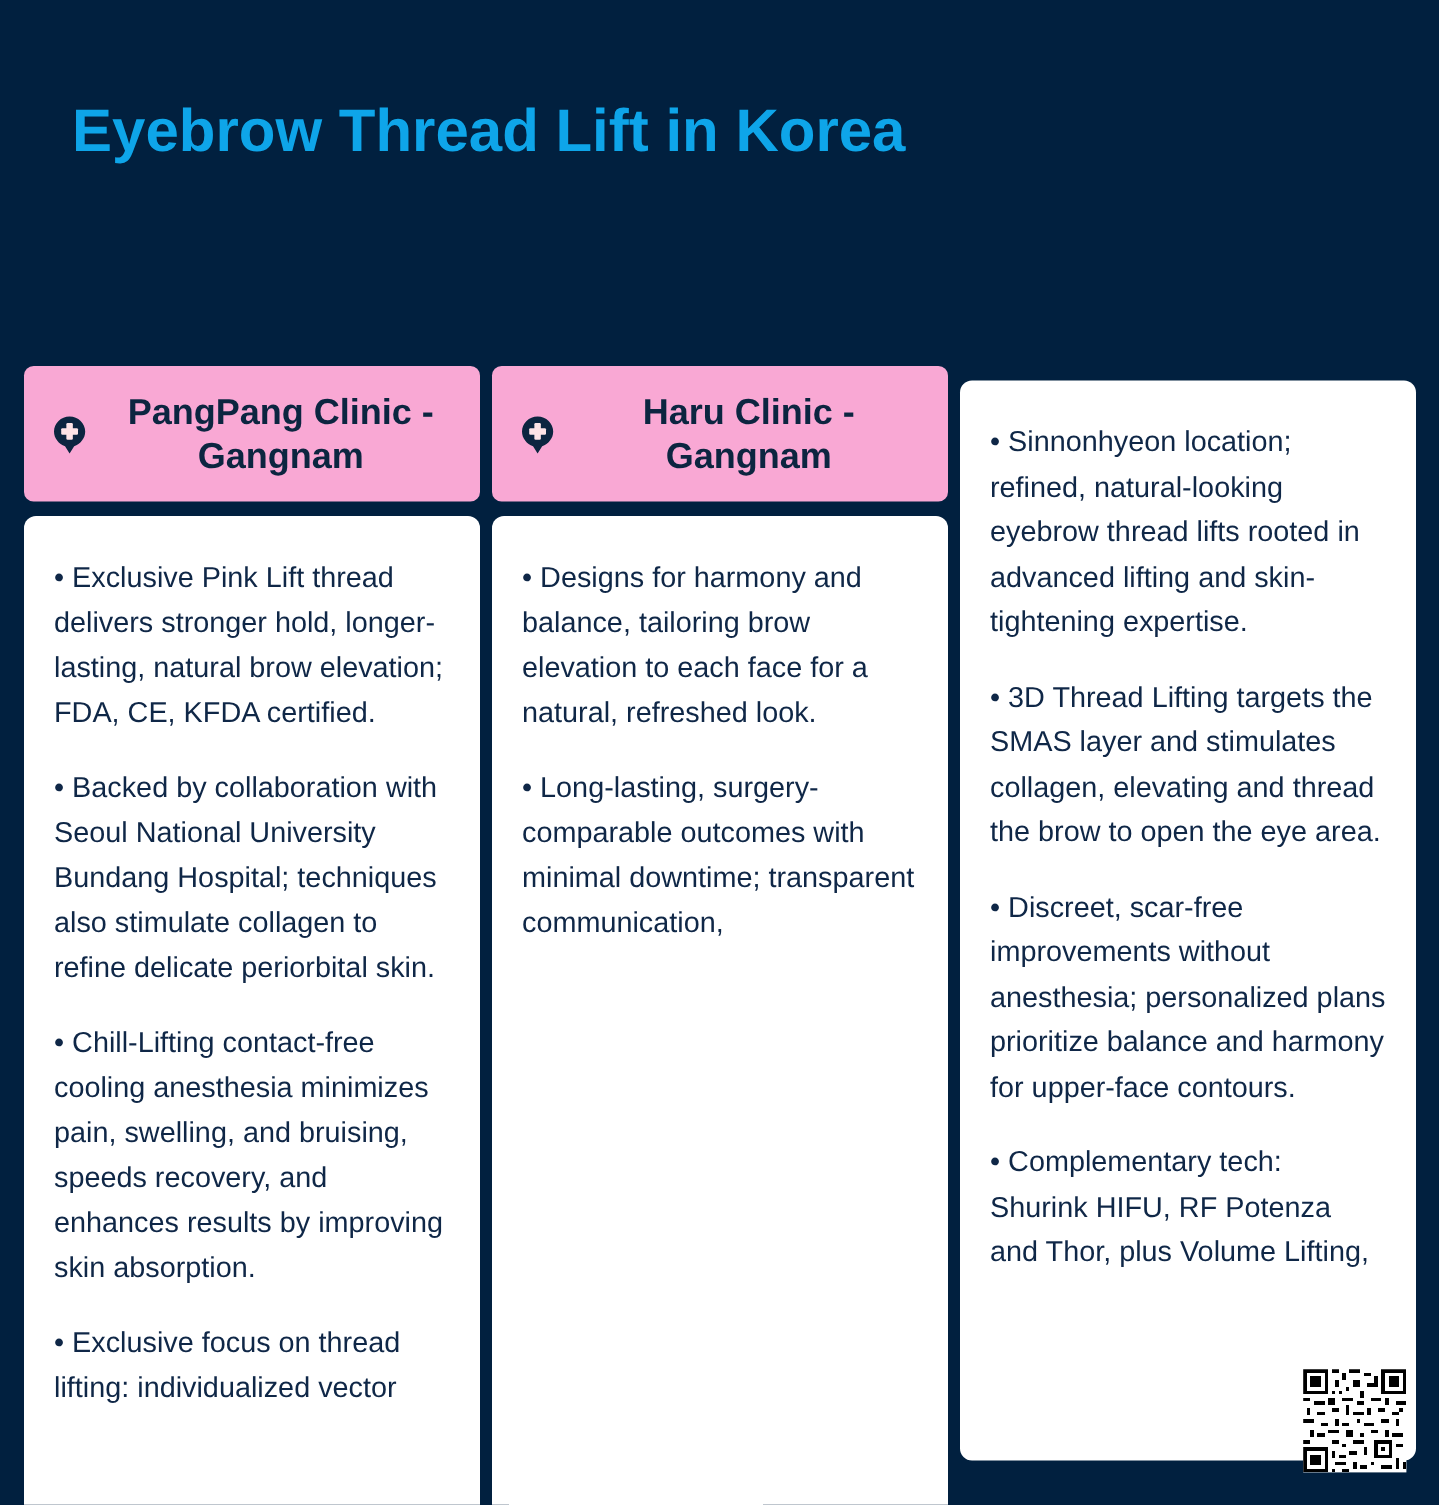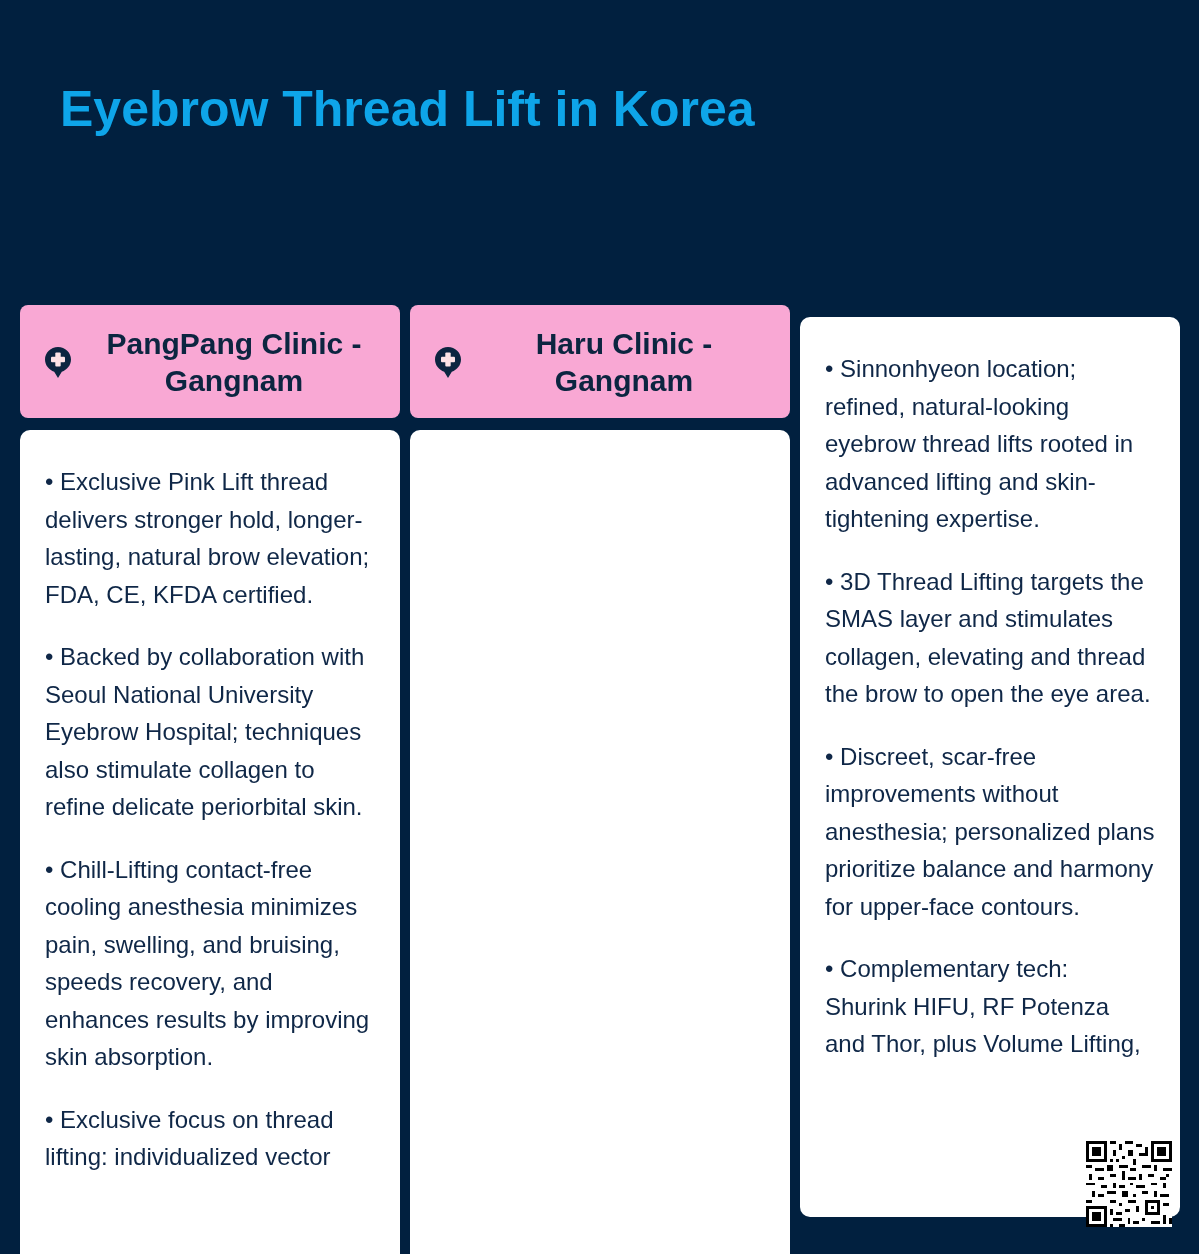--- a/index.html
+++ b/index.html
@@ -60,36 +60,38 @@
       <div class="col-header">
         <svg class="pin" viewBox="0 0 28 33">
           <path d="M14 1 C6.8 1 1 6.6 1 13.6 C1 19.4 5 24 10.2 25.8 L14 32 L17.8 25.8 C23 24 27 19.4 27 13.6 C27 6.6 21.2 1 14 1 Z" fill="#0c2540"></path>
           <rect x="11.3" y="6.5" width="5.4" height="14" rx="1" fill="#fde3e6"></rect>
           <rect x="7" y="10.8" width="14" height="5.4" rx="1" fill="#fde3e6"></rect>
         </svg>
         <div class="col-title">PangPang Clinic - Gangnam</div>
       </div>
       <div class="col-body">
         <p class="bullet">• Exclusive Pink Lift thread delivers stronger hold, longer-lasting, natural brow elevation; FDA, CE, KFDA certified.</p>
-        <p class="bullet">• Backed by collaboration with Seoul National University Eyebrow Hospital; techniques also stimulate collagen to refine delicate periorbital skin.</p>
+        <p class="bullet">• Backed by collaboration with Seoul National University Bundang Hospital; techniques also stimulate collagen to refine delicate periorbital skin.</p>
         <p class="bullet">• Chill-Lifting contact-free cooling anesthesia minimizes pain, swelling, and bruising, speeds recovery, and enhances results by improving skin absorption.</p>
         <p class="bullet">• Exclusive focus on thread lifting: individualized vector</p>
       </div>
     </div>
 
     <div class="col">
       <div class="col-header">
         <svg class="pin" viewBox="0 0 28 33">
           <path d="M14 1 C6.8 1 1 6.6 1 13.6 C1 19.4 5 24 10.2 25.8 L14 32 L17.8 25.8 C23 24 27 19.4 27 13.6 C27 6.6 21.2 1 14 1 Z" fill="#0c2540"></path>
           <rect x="11.3" y="6.5" width="5.4" height="14" rx="1" fill="#fde3e6"></rect>
           <rect x="7" y="10.8" width="14" height="5.4" rx="1" fill="#fde3e6"></rect>
         </svg>
         <div class="col-title">Haru Clinic - Gangnam</div>
       </div>
       <div class="col-body">
+        <p class="bullet">• Designs for harmony and balance, tailoring brow elevation to each face for a natural, refreshed look.</p>
+        <p class="bullet">• Long-lasting, surgery-comparable outcomes with minimal downtime; transparent communication,</p>
       </div>
     </div>
 
     <div class="col">
       <div class="col-body">
         <p class="bullet">• Sinnonhyeon location; refined, natural-looking eyebrow thread lifts rooted in advanced lifting and skin-tightening expertise.</p>
         <p class="bullet">• 3D Thread Lifting targets the SMAS layer and stimulates collagen, elevating and thread the brow to open the eye area.</p>
         <p class="bullet">• Discreet, scar-free improvements without anesthesia; personalized plans prioritize balance and harmony for upper-face contours.</p>
         <p class="bullet">• Complementary tech: Shurink HIFU, RF Potenza and Thor, plus Volume Lifting,</p>
       </div>

